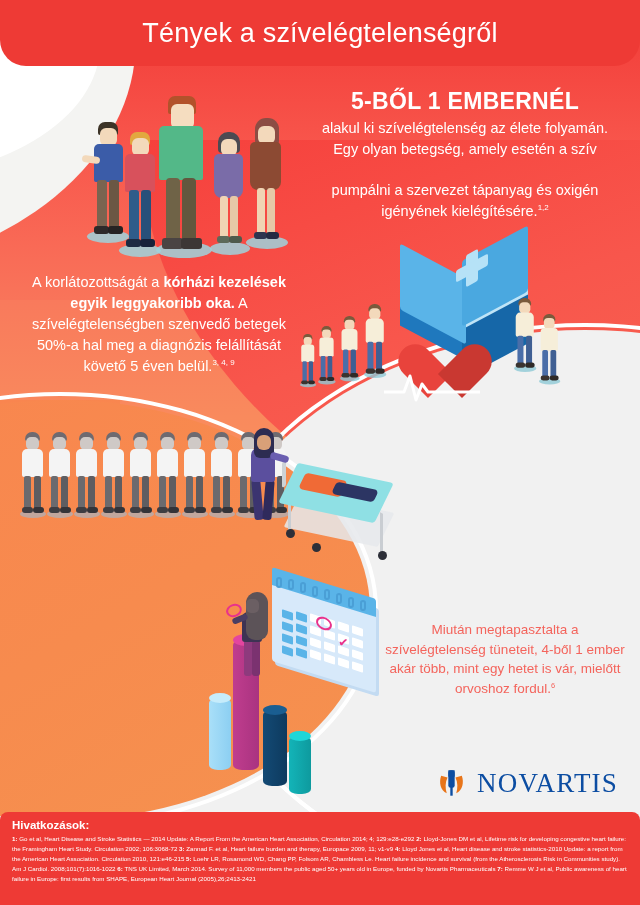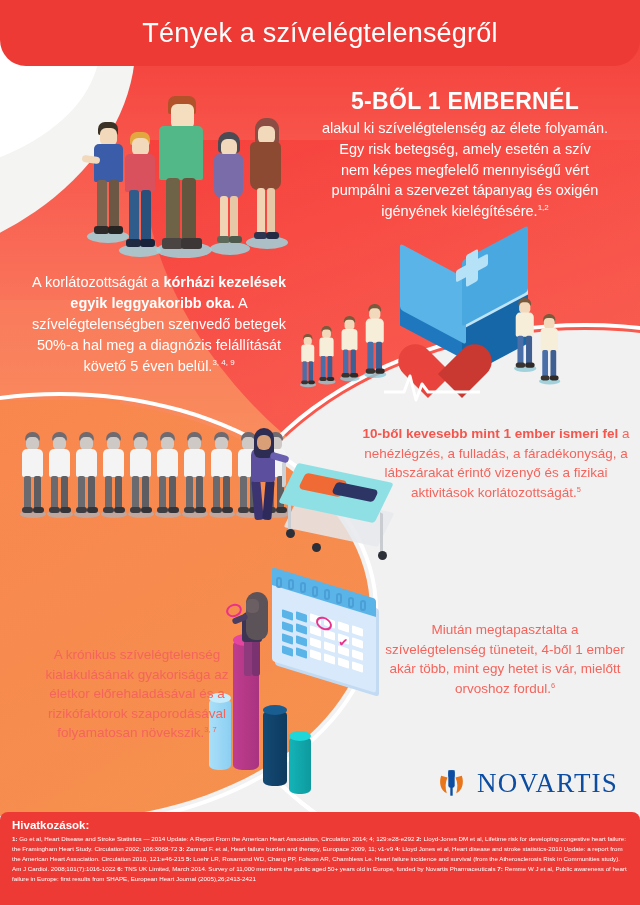--- a/index.html
+++ b/index.html
@@ -596,42 +596,36 @@
     <div class="w-hair"></div>
     <div class="w-head"></div>
     <div class="w-arm"></div>
     <div class="w-hoop"></div>
   </div>
 
   <div class="txt" id="block-1in5">
     <div class="big">5-BŐL 1 EMBERNÉL</div>
     <div class="body">
       <span>alakul ki szívelégtelenség az élete folyamán.</span><br>
-      <span>Egy risk betegség, amely esetén a szív</span><br>
-      <span>nem képes megfelelő mennyiségű vért</span><br>
+      <span>Egy olyan betegség, amely esetén a szív</span><br>
+      <br>
       <span>pumpálni a szervezet tápanyag és oxigén</span><br>
       <span>igényének kielégítésére.</span><sup>1,2</sup>
     </div>
   </div>
 
   <div class="txt" id="block-hosp">
     <span>A korlátozottságát a </span><span class="hl">kórházi kezelések egyik leggyakoribb oka.</span><span> A szívelégtelenségben szenvedő betegek 50%-a hal meg a diagnózis felállítását követő 5 éven belül.</span><sup>3, 4, 9</sup>
   </div>
 
-  <div class="txt" id="block-sympt">
-    <span class="hl">10-ből kevesebb mint 1 ember ismeri fel</span><span> a nehézlégzés, a fulladás, a fáradékonyság, a lábszárakat érintő vizenyő és a fizikai aktivitások korlátozottságát.</span><sup>5</sup>
-  </div>
 
   <div class="txt" id="block-wait">
     <span>Miután megtapasztalta a szívelégtelenség tüneteit, 4-ből 1 ember akár több, mint egy hetet is vár, mielőtt orvoshoz fordul.</span><sup>6</sup>
   </div>
 
-  <div class="txt" id="block-age">
-    <span>A krónikus szívelégtelenség kialakulásának gyakorisága az életkor előrehaladásával és a rizikófaktorok szaporodásával folyamatosan növekszik.</span><sup>3, 7</sup>
-  </div>
 
   <div class="logo">
     <svg width="34" height="36" viewBox="0 0 34 36">
       <path d="M4 9 C1 17, 3 28, 11 31 C9 24, 9 17, 12 11 Z" fill="#e8751a"></path>
       <path d="M30 9 C33 17, 31 28, 23 31 C25 24, 25 17, 22 11 Z" fill="#e8751a"></path>
       <rect x="13" y="2" width="8" height="22" rx="3" fill="#0c4da2"></rect>
       <path d="M17 20 L17 34" stroke="#0c4da2" stroke-width="3" fill="none"></path>
       <path d="M13 2 L21 2 L21 10 L13 10 Z" fill="#0c4da2"></path>
     </svg>
     <span class="logo-text">NOVARTIS</span>

